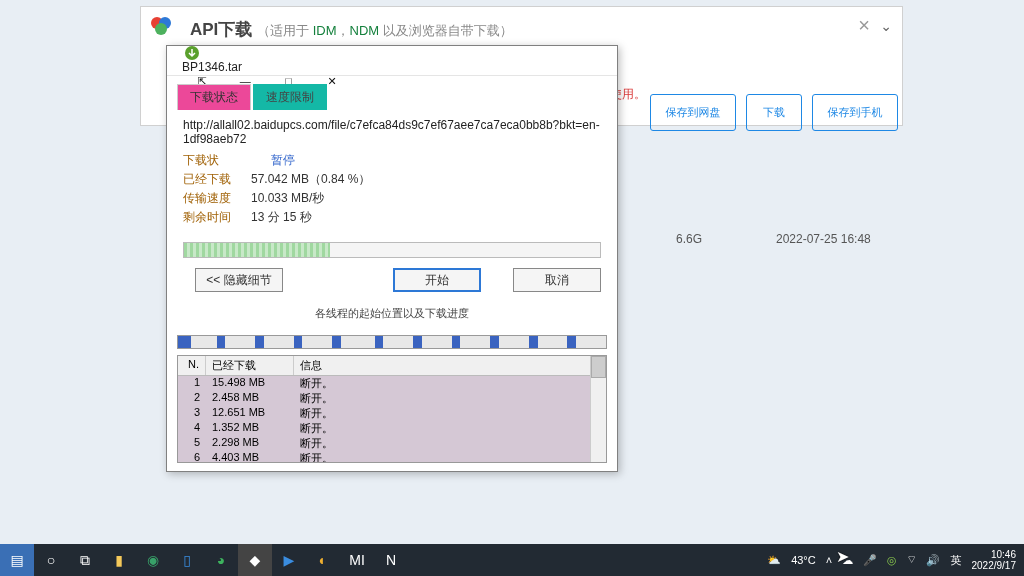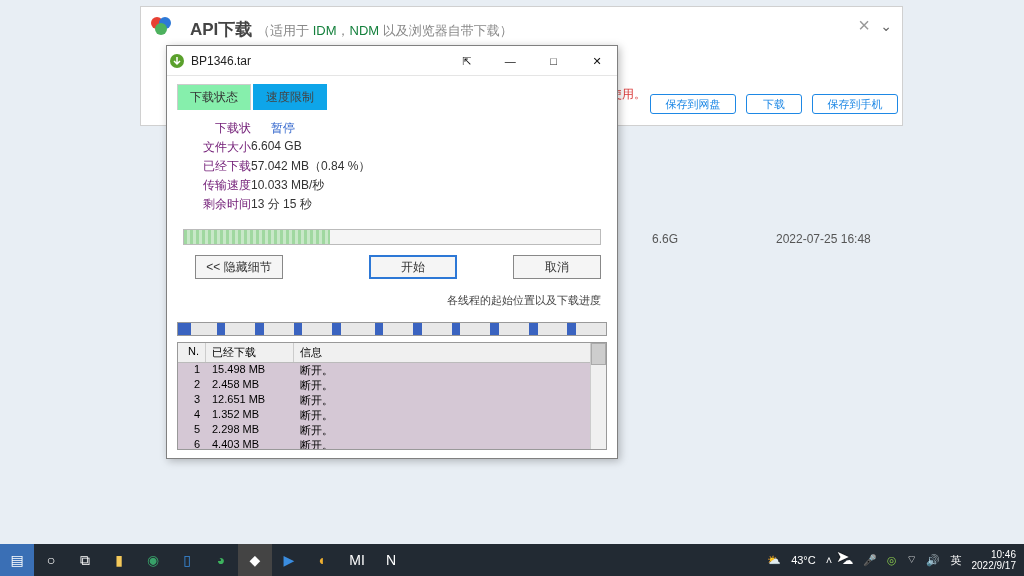--- a/index.html
+++ b/index.html
@@ -7,50 +7,50 @@
 
 
 .bg-bar { position: absolute; left: 140px; top: 6px; width: 763px; height: 120px; background: #fff; border: 1px solid #d0d0d0; }
 .bg-logo { position: absolute; left: 148px; top: 12px; width: 30px; height: 30px; font-size: 22px; }
 .bg-title { position: absolute; left: 190px; top: 18px; font-size: 17px; font-weight: 600; color: #444; }
 .bg-title .sub { font-size: 13px; color: #888; font-weight: 400; }
 .bg-title .lnk { color: #15803d; }
 .bg-close { position: absolute; right: 154px; top: 14px; font-size: 20px; color: #999; }
 .bg-expand { position: absolute; right: 132px; top: 18px; font-size: 14px; color: #666; }
 .bg-red { position: absolute; left: 610px; top: 86px; font-size: 12px; color: #d93a3a; }
-.bg-btn { position: absolute; top: 94px; height: 20px; border: 1px solid #1e88e5; border-radius: 3px; font-size: 11px; color: #1e88e5; display: flex; align-items: center; justify-content: center; }
+.bg-btn { position: absolute; top: 94px; height: 37px; border: 1px solid #1e88e5; border-radius: 3px; font-size: 11px; color: #1e88e5; display: flex; align-items: center; justify-content: center; }
 .bg-info { position: absolute; font-size: 12px; color: #555; }
 
 
 .dlg { position: absolute; left: 166px; top: 45px; width: 452px; background: #fff; border: 1px solid #808080; box-shadow: 2px 2px 8px rgba(0,0,0,.25); }
-.ttl { height: 30px; display: flex; align-items: center; padding: 0 0; font-size: 12px; background: #fff; border-bottom: 1px solid #e5e5e5; }
+.ttl { height: 30px; display: flex; align-items: flex-start; padding: 0 15px; font-size: 12px; background: #fff; border-bottom: 1px solid #e5e5e5; flex-direction: column; }
 .ttl-ico { width: 16px; height: 16px; margin: 0 6px 0 2px; display:flex;align-items:center;justify-content:center; }
 .ttl-name { flex: 1; color: #222; }
 .ttl-btns span { display: inline-block; width: 40px; text-align: center; font-size: 11px; color: #111; cursor: default; }
 
 .tabs { display: flex; padding: 8px 10px 0 10px; font-size: 12px; }
-.tab { padding: 4px 12px; background: #86efac; border: 1px solid #ccc; border-bottom: none; margin-right: 2px; color: #333; }
-.tab.inactive { background: #0ea5e9; border-color: transparent; color: #444; }
+.tab { padding: 4px 12px; background: #ec4899; border: 1px solid #ccc; border-bottom: none; margin-right: 2px; color: #333; }
+.tab.inactive { background: #14b8a6; border-color: transparent; color: #444; }
 
 .body { padding: 8px 16px; font-size: 12px; color: #333; }
 .url { word-break: break-all; font-size: 12px; color: #222; margin-bottom: 6px; }
 .row { display: flex; margin: 2px 0; }
-.lab { width: 68px; color: #701a75; text-align: right; }
+.lab { width: 68px; color: #a16207; }
 .val { color: #333; }
 .pause { color: #3366cc; margin-left: 20px; }
 
 .pbar-wrap { margin: 16px 0 10px 0; height: 16px; border: 1px solid #bbb; background: #f5f5f5; position: relative; }
 .pbar { height: 100%; width: 35%; background: repeating-linear-gradient(90deg,#a0d8a0,#a0d8a0 3px,#c8e8c8 3px,#c8e8c8 6px); }
 
-.btns { display: flex; justify-content: center; gap: 56px; margin: 6px 0 14px 0; }
+.btns { display: flex; justify-content: center; gap: 32px; margin: 6px 0 14px 0; }
 .btns .lt { margin-right: auto; margin-left:12px; }
 .abut { width: 88px; height: 24px; border: 1px solid #888; background: #f5f5f5; font-size: 12px; display: flex; align-items: center; justify-content: center; }
 .abut.primary { border: 2px solid #2d78d6; }
 
-.hint { text-align: right; font-size: 11px; color: #444; margin-bottom: 6px; }
+.hint { text-align: center; font-size: 11px; color: #444; margin-bottom: 6px; }
 
 .threadbar { margin: 0 10px 6px 10px; height: 14px; border: 1px solid #999; background: #e8e8e8; position: relative; }
 .threadbar .seg { position: absolute; top:0; bottom:0; background: #3a63c0; }
 
 .tbl-wrap { margin: 0 10px 8px 10px; border: 1px solid #999; max-height: 108px; overflow: hidden; position: relative; }
 .tbl-head { display: flex; background: #f0f0f0; font-size: 11px; border-bottom: 1px solid #bbb; }
 .tbl-head > div { padding: 2px 6px; border-right: 1px solid #ccc; }
 .tbl-rows { background: #d5c8d5; }
 .trow { display:flex; font-size: 11px; padding: 0 0; }
 .trow > div { padding: 0 6px; }
@@ -89,21 +89,21 @@
 <div class="bg-red">使用。</div>
 <div class="bg-btn" style="left:650px;width:86px">
     <span>保存到网盘</span>
   </div>
 <div class="bg-btn" style="left:746px;width:56px">
     <span>下载</span>
   </div>
 <div class="bg-btn" style="left:812px;width:86px">
     <span>保存到手机</span>
   </div>
-<div class="bg-info" style="left:652px;top:232px">6.6G</div>
+<div class="bg-info" style="left:676px;top:232px">6.6G</div>
 <div class="bg-info" style="left:776px;top:232px">2022-07-25 16:48</div>
 
 <div class="dlg">
   <div class="ttl">
     <span class="ttl-ico">
         <svg width="14" height="14">
           <rect width="14" height="14" rx="7" fill="#5aa02c"></rect>
           <path d="M7 3v6M4 7l3 3 3-3" stroke="#fff" stroke-width="1.5" fill="none"></path>
         </svg>
       </span>
@@ -115,27 +115,24 @@
       <span>✕</span>
     </span>
   </div>
 
   <div class="tabs">
     <div class="tab">下载状态</div>
     <div class="tab inactive">速度限制</div>
   </div>
 
   <div class="body">
+    <div class="url">http://allall02.baidupcs.com/file/c7efca84ds9c7ef67aee7ca7eca0bb8b?bkt=en-1df98aeb72</div>
     <div class="row">
         <span class="lab">下载状</span>
         <span class="pause">暂停</span>
-      </div>
-    <div class="row">
-        <span class="lab">文件大小</span>
-        <span class="val">6.604  GB</span>
       </div>
     <div class="row">
         <span class="lab">已经下载</span>
         <span class="val">57.042  MB（0.84 %）</span>
       </div>
     <div class="row">
         <span class="lab">传输速度</span>
         <span class="val">10.033  MB/秒</span>
       </div>
     <div class="row">

